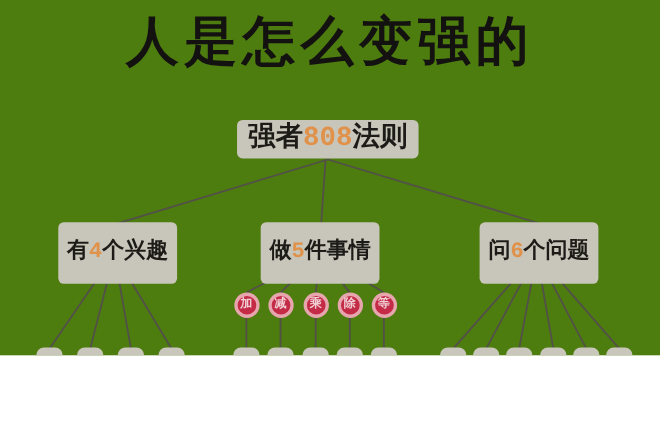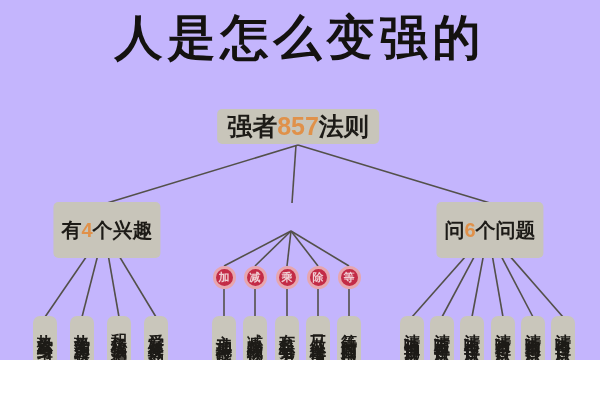--- a/index.html
+++ b/index.html
@@ -1,21 +1,21 @@
 <!DOCTYPE html>
 <html><head>
 <meta charset="utf-8">
 <style>
   html,body{margin:0;padding:0;}
   .stage{
     position:relative;
-    width:600px;height:360px;
-    background:#c4b5fd;
+    width:600px;height:323px;
+    background:#4d7c0f;
     overflow:hidden;
-    font-family:Liberation Sans, sans-serif;
+    font-family:Liberation Mono, monospace;
     color:#1d1b17;
   }
   .title{
     position:absolute;left:0;right:0;top:6px;margin:0;
     text-align:center;
     font-size:48px;font-weight:900;letter-spacing:5px;
     color:#141210;
   }
   .wires{position:absolute;left:0;top:0;pointer-events:none;}
   .wires line{stroke:#53504a;stroke-width:1.6;}
@@ -90,25 +90,28 @@
 
     <line x1="488" y1="231" x2="412" y2="317"></line>
     <line x1="488" y1="231" x2="442" y2="317"></line>
     <line x1="488" y1="231" x2="472" y2="317"></line>
     <line x1="488" y1="231" x2="503" y2="317"></line>
     <line x1="488" y1="231" x2="533" y2="317"></line>
     <line x1="488" y1="231" x2="563" y2="317"></line>
   </svg>
 
   <div class="node root" style="left:298px">
-    <span>强者</span><span class="num">857</span><span>法则</span>
+    <span>强者</span><span class="num">808</span><span>法则</span>
   </div>
 
   <div class="node branch" style="left:107px">
     <span>有</span><span class="num">4</span><span>个兴趣</span>
+  </div>
+  <div class="node branch" style="left:291px">
+    <span>做</span><span class="num">5</span><span>件事情</span>
   </div>
   <div class="node branch" style="left:490px">
     <span>问</span><span class="num">6</span><span>个问题</span>
   </div>
 
   <div class="op" style="left:212.5px;top:265.5px">
       <span>加</span>
     </div>
   <div class="op" style="left:243.5px;top:265.5px">
       <span>减</span>

